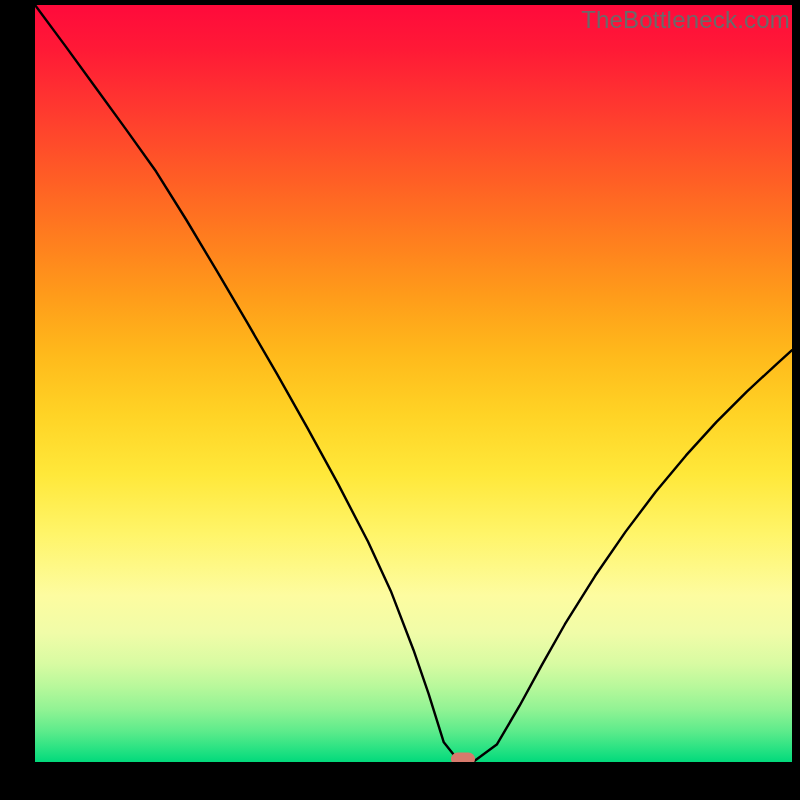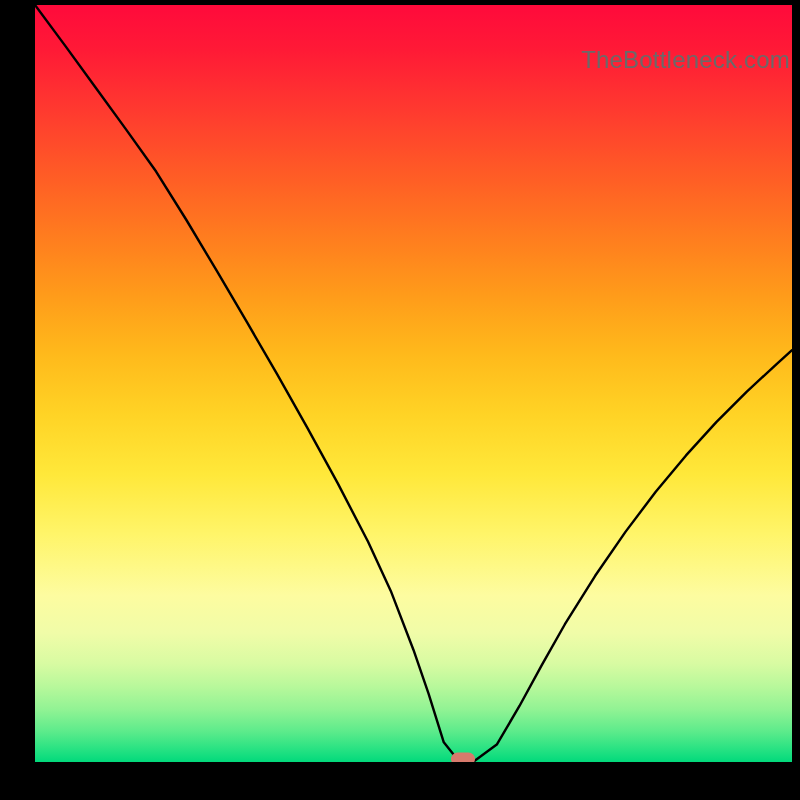--- a/index.html
+++ b/index.html
@@ -66,21 +66,20 @@
   }
   .watermark {
     position: absolute;
     top: 6px;
     right: 10px;
     color: #6a6a6a;
     font-size: 24px;
     font-weight: 500;
     letter-spacing: 0.2px;
     user-select: none;
-    margin-top: 40px;
   }
 </style>
 </head>
 <body>
 
 <div class="frame">
 
   <div class="plot">
     <div class="gradient"></div>
 

